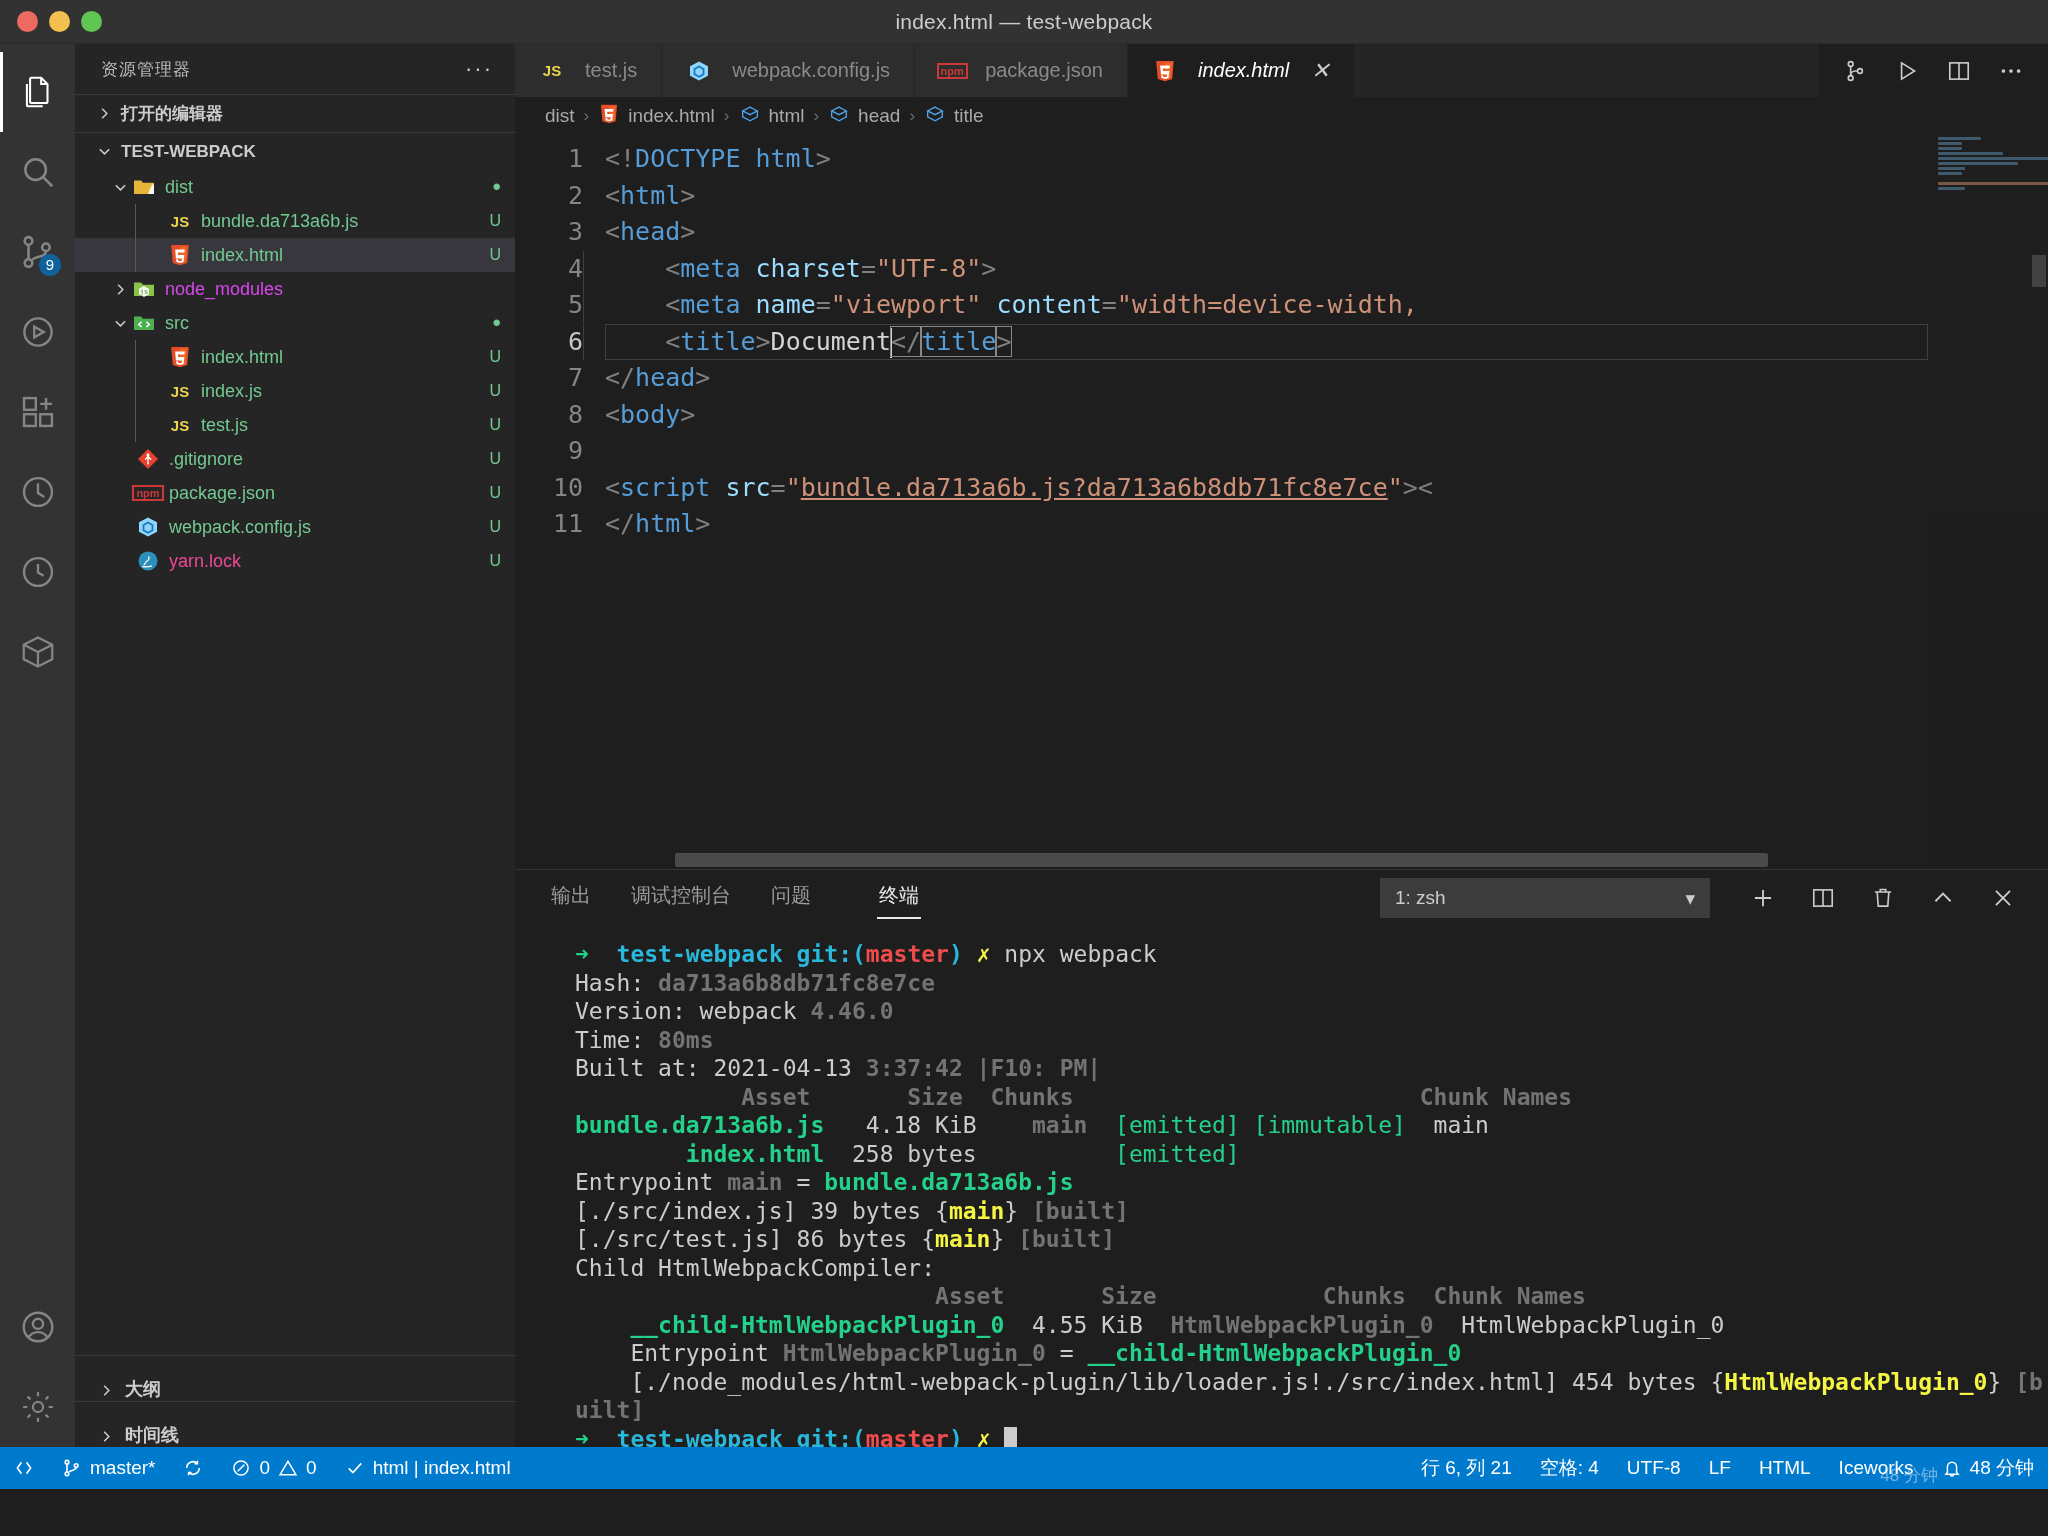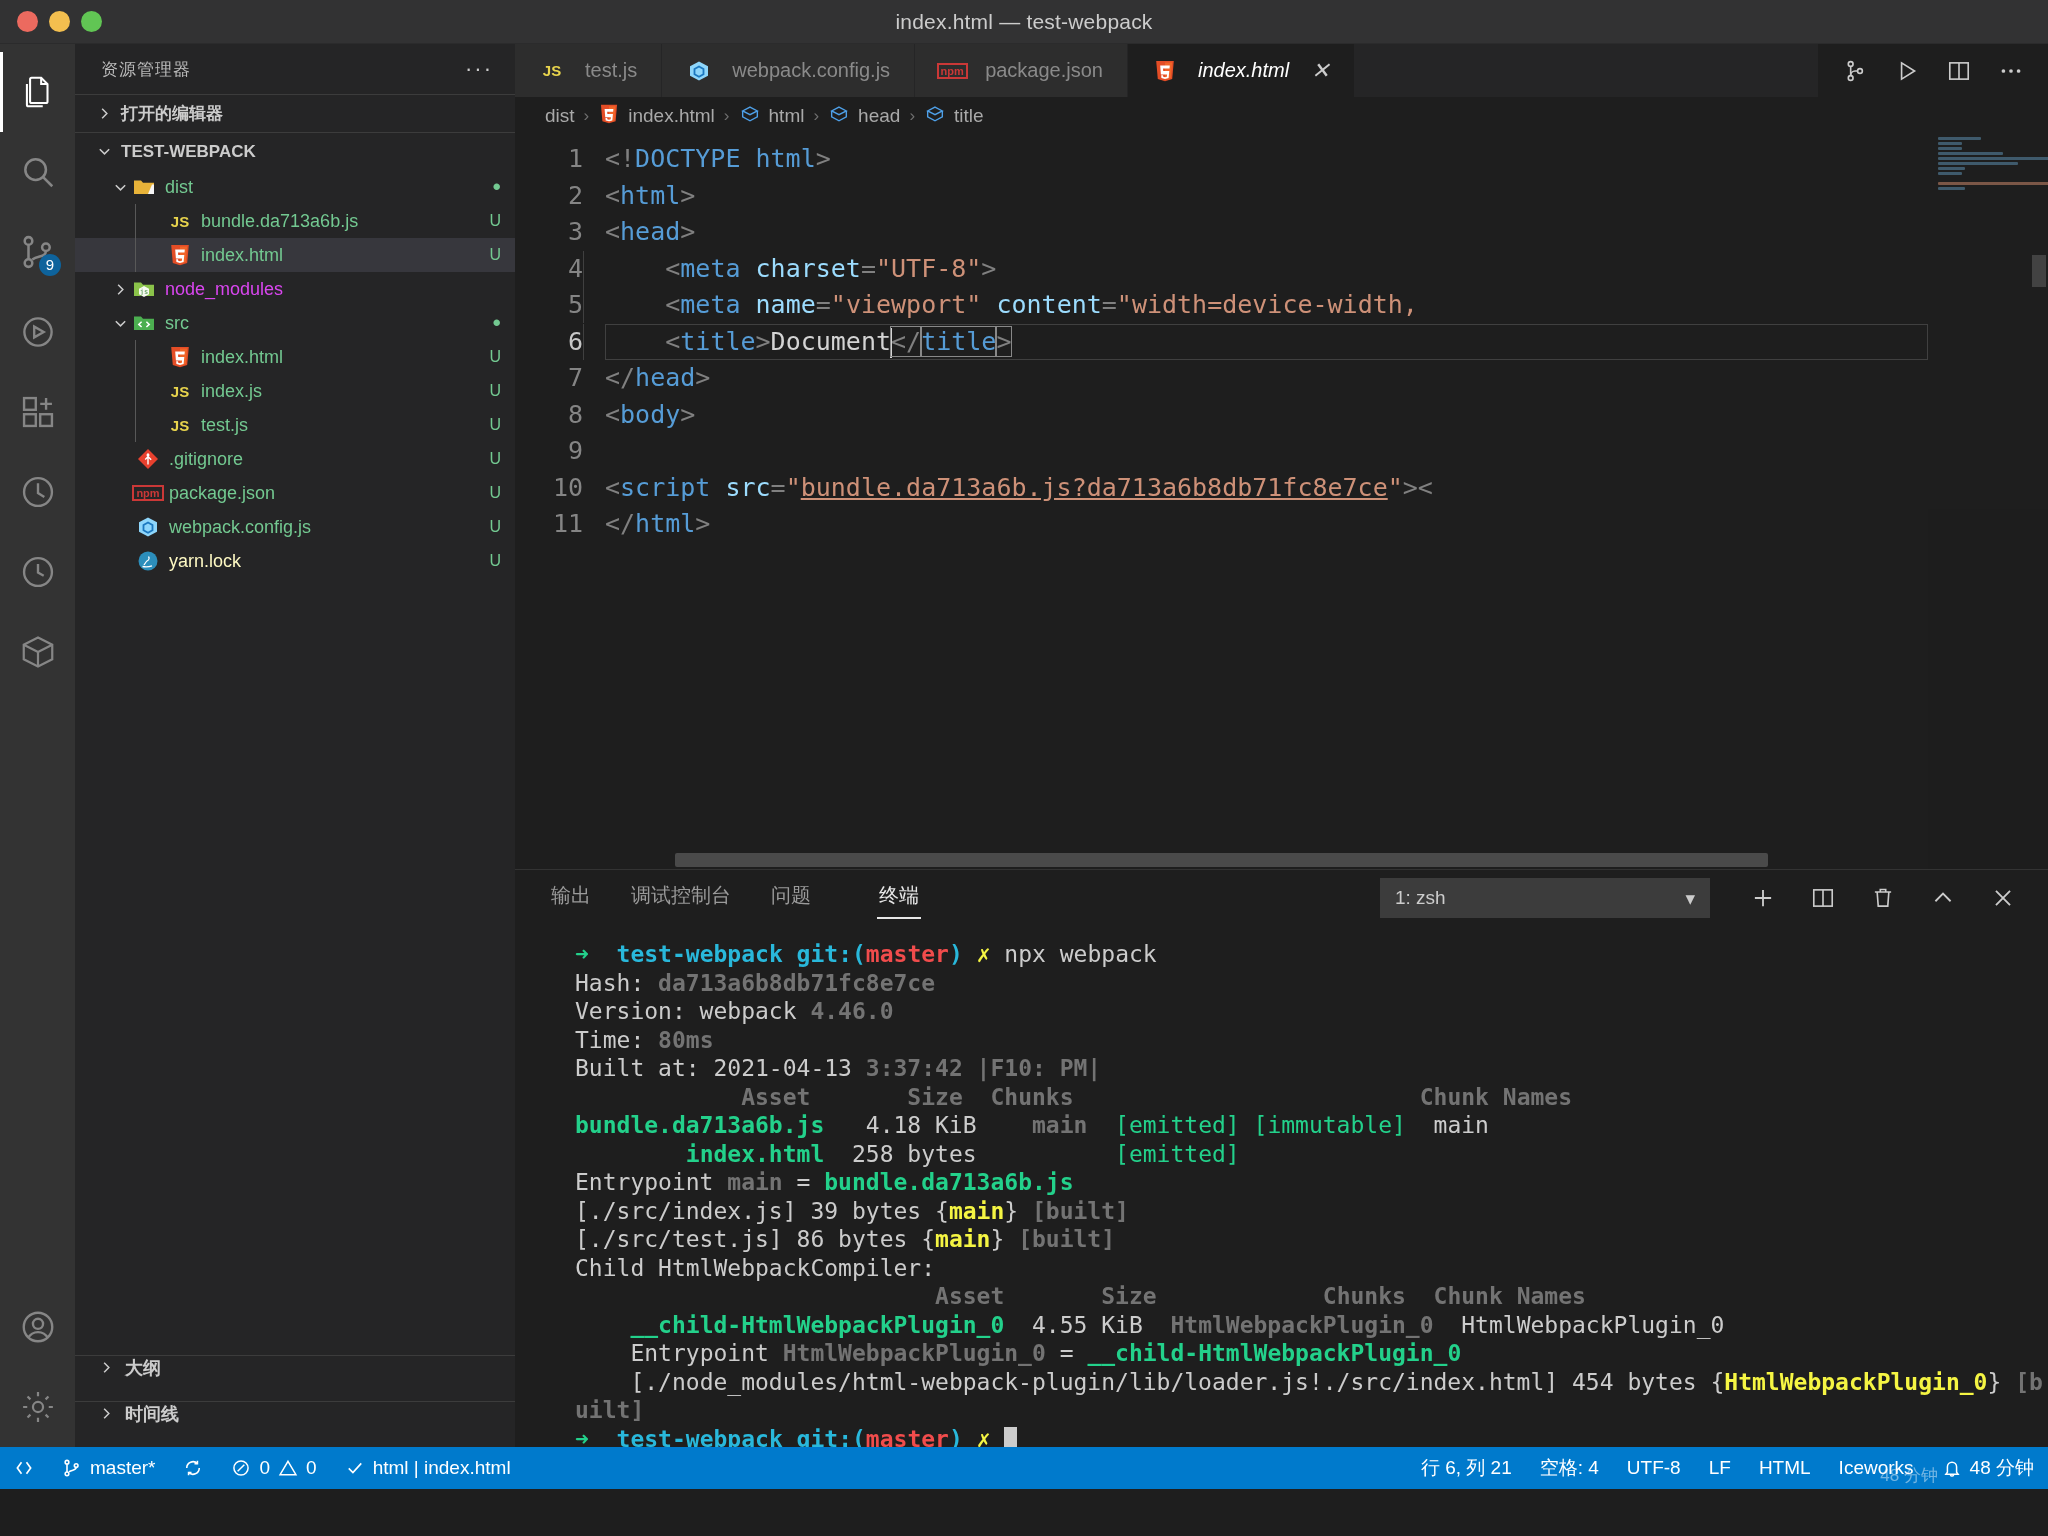--- a/index.html
+++ b/index.html
@@ -76,21 +76,21 @@
   }
   .row.selected { background: #37373d; }
   .row .label { white-space: nowrap; overflow: hidden; text-overflow: ellipsis; }
   .row .badge { margin-left: auto; font-size: 16px; }
   .fileicon { width: 26px; height: 26px; flex: 0 0 26px; margin-right: 8px; display: flex; align-items: center; justify-content: center; }
   .fileicon svg { width: 24px; height: 24px; }
   .js-icon { color: #e8d44d; font-weight: bold; font-size: 15px; font-family: "Liberation Sans", sans-serif; }
   .npm-icon { color: #cb3837; font-weight: bold; font-size: 11px; border: 2px solid #cb3837; padding: 0 2px; line-height: 12px; }
   .indent-guide { position: absolute; top: 0; bottom: 0; width: 1px; background: #585858; }
   .sb-bottom-section {
-    height: 46px; display: flex; align-items: flex-start; gap: 8px;
+    height: 46px; display: flex; align-items: flex-end; gap: 8px;
     padding-left: 20px; color: #cccccc; font-size: 18px; font-weight: bold;
     border-top: 1px solid #3c3c3c;
   }
 
   
   .editor-area { flex: 1 1 auto; display: flex; flex-direction: column; min-width: 0; background: #1e1e1e; }
   .tabbar { height: 53px; background: #252526; display: flex; align-items: stretch; flex: 0 0 53px; }
   .tab {
     display: flex; align-items: center; gap: 12px; padding: 0 24px;
     background: #2d2d2d; color: #8a8a8a; font-size: 20px;
@@ -448,21 +448,21 @@
         </div>
 
         <div class="row" style="padding-left:60px">
           <span class="fileicon">
             <svg viewBox="0 0 24 24">
                 <circle cx="12" cy="12" r="9.5" fill="#2c8ebb"></circle>
                 <path d="M8 16c1.5-3 3-4.5 5-5.5M12.5 7.5c.8 1 .8 2.4 0 3.4" stroke="#fff" stroke-width="1.3" fill="none"></path>
                 <path d="M6.5 17.5c2.5.6 6 .6 9.5-.6" stroke="#fff" stroke-width="1.3" fill="none"></path>
               </svg>
           </span>
-          <span class="label" style="color:#fef9c3">yarn.lock</span>
+          <span class="label" style="color:#ec4899">yarn.lock</span>
           <span class="badge" style="color:#73c991">U</span>
         </div>
       </div>
 
       <div class="sb-bottom-section">
         <span class="chev">
           <svg viewBox="0 0 16 16" fill="none" stroke="currentColor" stroke-width="1.6">
               <path d="M5.5 3 10.5 8l-5 5"></path>
             </svg>
         </span>

